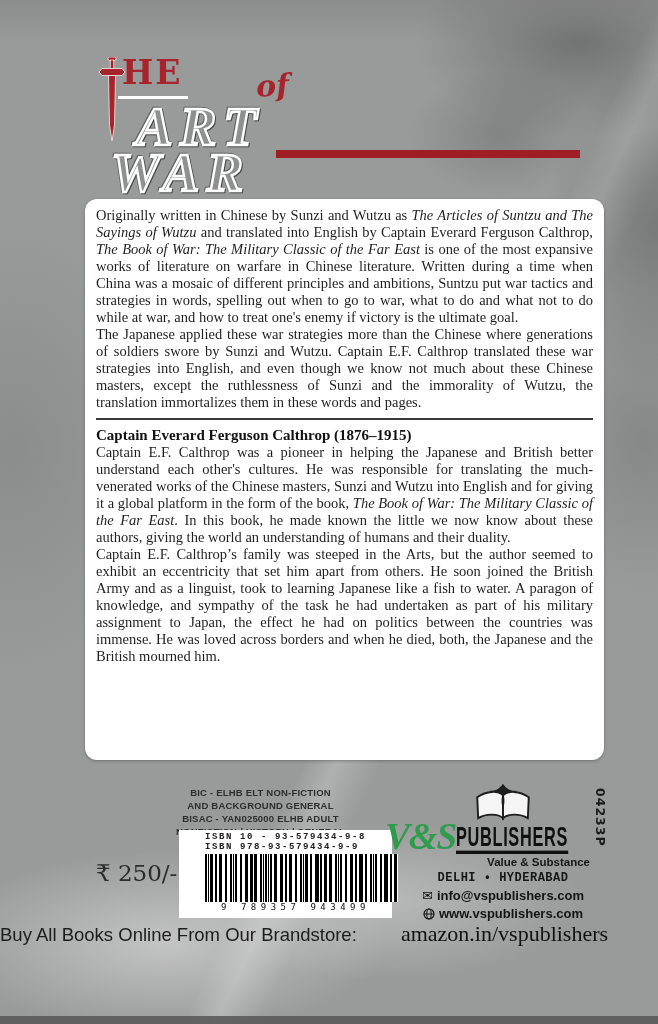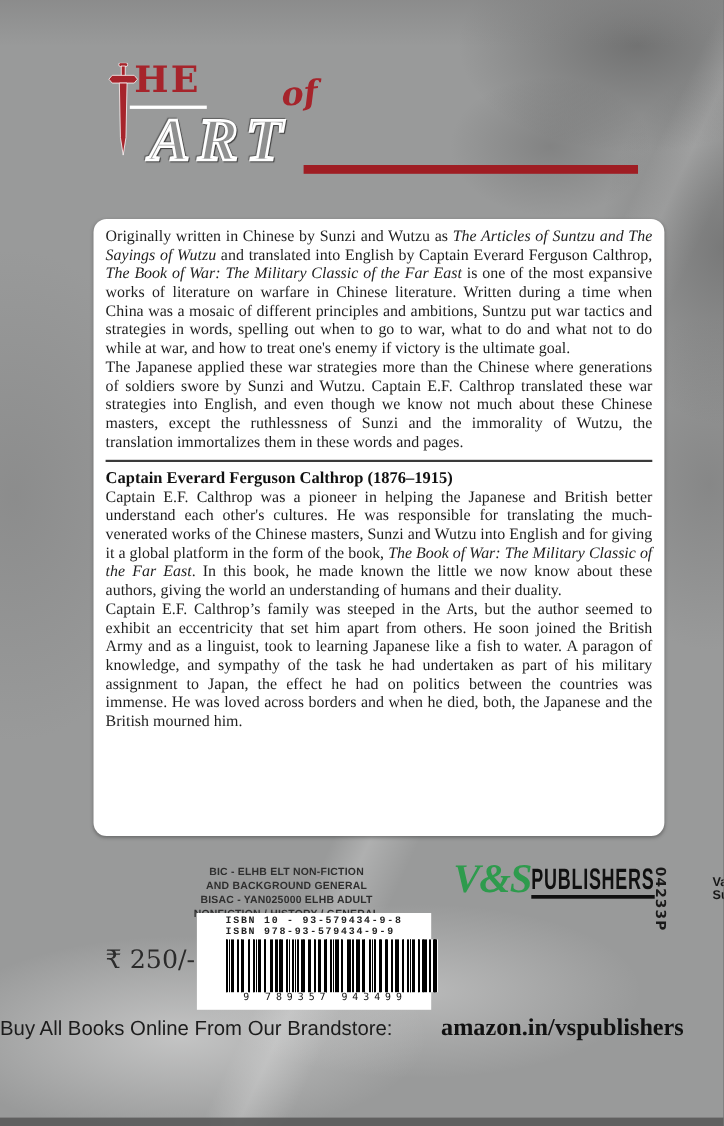--- a/index.html
+++ b/index.html
@@ -54,21 +54,21 @@
     background-image:
       repeating-linear-gradient(90deg,#000 0 2px,transparent 2px 5px),
       repeating-linear-gradient(90deg,#000 0 1px,transparent 1px 7px),
       repeating-linear-gradient(90deg,transparent 0 3px,#000 3px 4px,transparent 4px 11px);}
   .bar-digits{font-family:"DejaVu Sans Mono",monospace;font-size:9px;color:#111;
     text-align:center;letter-spacing:4.5px;line-height:11px;white-space:nowrap;}
   .price{position:absolute;left:96px;top:860px;font-family:"DejaVu Serif",serif;
     font-size:23px;color:#2b2b2b;}
   
   .pub{position:absolute;left:412px;top:780px;width:182px;
-    display:flex;flex-direction:row;align-items:center;}
+    display:flex;flex-direction:column;align-items:center;}
   .pub-icon{height:42px;margin-bottom:-2px;}
   .pub-row{display:flex;align-items:flex-end;white-space:nowrap;}
   .vs-script{font-family:"Liberation Serif",serif;font-style:italic;font-weight:bold;
     font-size:37px;line-height:34px;color:#2e9b4d;letter-spacing:-1px;}
   .vs-caps{display:inline-block;font-family:"Liberation Sans",sans-serif;font-weight:bold;
     font-size:24px;line-height:22px;letter-spacing:1px;color:#101010;
     transform:scale(.68,1.12);transform-origin:left bottom;border-bottom:3px solid #101010;
     padding-bottom:1px;}
   .pub-tag{align-self:flex-end;padding-right:4px;font-family:"Liberation Sans",sans-serif;
     font-weight:bold;font-size:11.5px;color:#161616;margin-top:2px;}
@@ -81,38 +81,39 @@
   
   .print-code{position:absolute;left:588px;top:788px;width:24px;height:70px;}
   .print-code span{position:absolute;left:20px;top:0;display:inline-block;
     transform:rotate(90deg);transform-origin:left top;
     font-family:"DejaVu Sans",sans-serif;font-weight:bold;font-size:12.5px;
     letter-spacing:1px;color:#1a1a1a;white-space:nowrap;}
   
   .buy-line{position:absolute;left:0;top:921px;width:594px;text-align:center;
     white-space:nowrap;}
   .buy-text{font-family:"Liberation Sans",sans-serif;font-size:18.5px;color:#1c1c1c;margin-top:40px;}
-  .buy-url{font-family:"Liberation Serif",serif;font-weight:bold;font-size:22px;color:#111;margin-left:39px;}
+  .buy-url{font-family:"Liberation Serif",serif;font-weight:normal;font-size:22px;color:#111;margin-left:39px;}
 </style>
 </head>
 <body>
 
 <div class="page">
 
   <div class="logo">
     <svg class="sword" width="28" height="88" viewBox="0 0 28 88">
       <rect x="10" y="0" width="8" height="3.5" rx="1.5" fill="#a6242b" stroke="#fff" stroke-width="0.7"></rect>
       <rect x="12.2" y="3" width="3.6" height="9" fill="#a6242b" stroke="#fff" stroke-width="0.7"></rect>
       <polygon points="1,15 4,11.5 24,11.5 27,15 24,18.5 4,18.5" fill="#a6242b" stroke="#fff" stroke-width="0.7"></polygon>
       <polygon points="10.5,18.5 17.5,18.5 16.5,68 14,84 11.5,68" fill="#a6242b" stroke="#fff" stroke-width="0.7"></polygon>
     </svg>
     <span class="the-letters">HE</span>
     <div class="the-underline"></div>
     <div class="art-row outline-word">ART</div>
     <span class="of-word">of</span>
+    <div class="war-row outline-word">WAR</div>
   </div>
   <div class="red-rule"></div>
 
   <div class="panel">
     <div>
         <p><span>Originally written in Chinese by Sunzi and Wutzu as </span><i>The Articles of Suntzu and The Sayings of Wutzu</i><span> and translated into English by Captain Everard Ferguson Calthrop, </span><i>The Book of War: The Military Classic of the Far East</i><span> is one of the most expansive works of literature on warfare in Chinese literature. Written during a time when China was a mosaic of different principles and ambitions, Suntzu put war tactics and strategies in words, spelling out when to go to war, what to do and what not to do while at war, and how to treat one's enemy if victory is the ultimate goal.</span></p>
         <p><span>The Japanese applied these war strategies more than the Chinese where generations of soldiers swore by Sunzi and Wutzu. Captain E.F. Calthrop translated these war strategies into English, and even though we know not much about these Chinese masters, except the ruthlessness of Sunzi and the immorality of Wutzu, the translation immortalizes them in these words and pages.</span></p>
       </div>
     <hr class="divider">
     <div class="bio-head">Captain Everard Ferguson Calthrop (1876–1915)</div>

